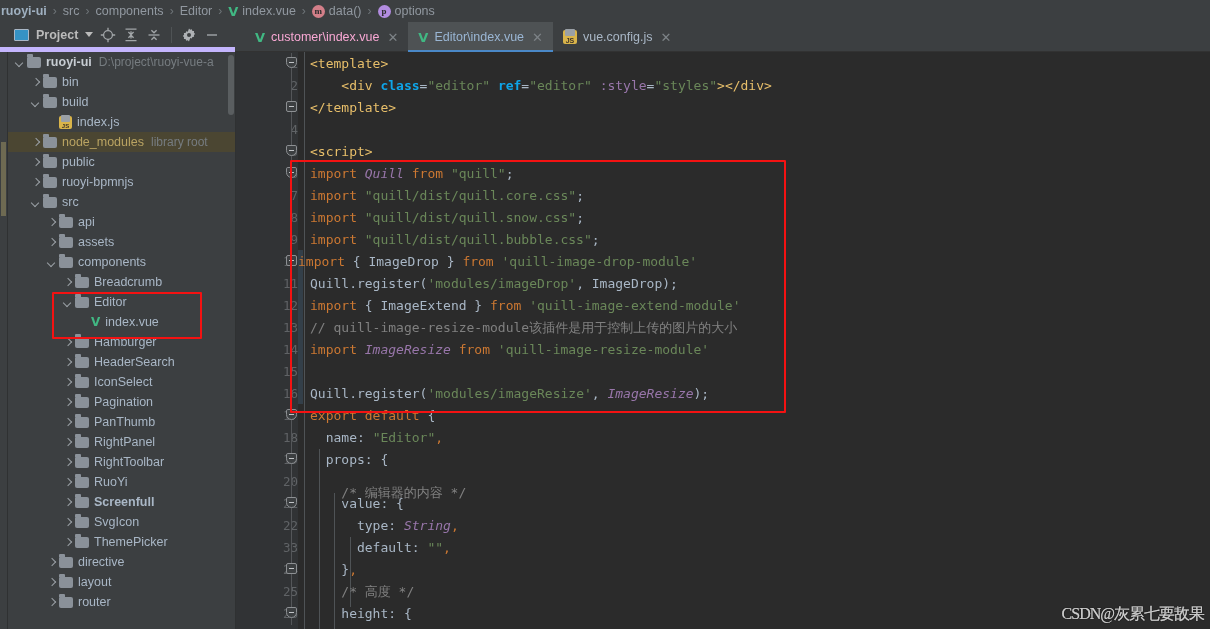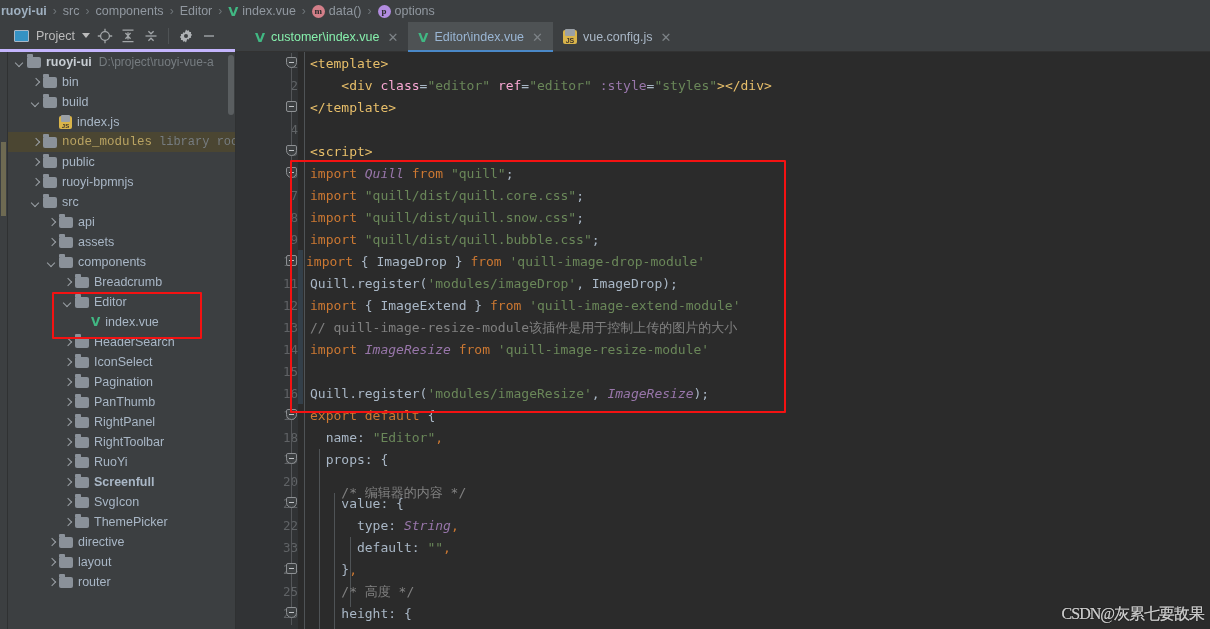--- a/index.html
+++ b/index.html
@@ -62,21 +62,22 @@
     width: 1210px; height: 30px;
     background: #3c3f41;
     display: flex; align-items: stretch;
   }
   .project-toolbar {
     width: 235px; height: 30px;
     display: flex; align-items: center;
     gap: 7px;
     padding-left: 14px;
     background: #3c3f41;
-    border-bottom: 3px solid #c4b5fd;
+    border-bottom: 5px solid #c4b5fd;
+    font-weight: bold;
   }
   .win-icon {
     width: 15px; height: 12px;
     border: 1.4px solid #a9b7c6;
     background: #3592c4;
     border-radius: 1px;
     flex: 0 0 auto;
   }
   .proj-label {
     color: #bbbbbb; font-size: 12.5px;
@@ -112,21 +113,21 @@
   }
   .tab.active {
     background: #4e5254;
     color: #9ab6d4;
   }
   .tab.active::after {
     content: "";
     position: absolute; left: 0; right: 0; bottom: 0;
     height: 2px; background: #4a88c7;
   }
-  .tab .lbl-green { color: #86efac; }
+  .tab .lbl-green { color: #f9a8d4; }
   .tab .lbl-blue  { color: #9ab6d4; }
   .tab .lbl-gray  { color: #a9b7c6; }
   .tab-close {
     color: #7d8387; font-size: 13px; line-height: 1;
     margin-left: 2px;
   }
   .js-badge {
     width: 14px; height: 14px; border-radius: 2px;
     background: #d9b44a;
     color: #3c3228; font-size: 7px; font-weight: bold;
@@ -163,21 +164,21 @@
     font-size: 12.5px;
   }
   .tree-row {
     position: relative;
     height: 20px;
     display: flex; align-items: center;
     white-space: nowrap;
     color: #a9b7c6;
     cursor: default;
   }
-  .tree-row.hl { background: #4b4632; font-family: Liberation Mono, monospace; }
+  .tree-row.hl { background: #4b4632; }
   .arrow {
     width: 11px; height: 11px; flex: 0 0 auto;
     margin-right: 2px;
     position: relative;
   }
   .arrow.right::before {
     content: "";
     position: absolute; left: 3px; top: 2px;
     width: 5px; height: 5px;
     border-right: 1.4px solid #9aa0a6;
@@ -305,21 +306,21 @@
 
   .code-line {
     position: absolute; left: 0;
     height: 22px; line-height: 22px;
     white-space: pre;
     font-family: "DejaVu Sans Mono", monospace;
     font-size: 13px;
     color: #a9b7c6;
   }
   .t-tag     { color: #e8bf6a; }
-  .t-attr    { color: #f9a8d4; }
+  .t-attr    { color: #0ea5e9; font-weight: bold; }
   .t-str     { color: #6a8759; }
   .t-kw      { color: #cc7832; }
   .t-cls     { color: #9876aa; font-style: italic; }
   .t-comment { color: #808080; }
   .t-ident   { color: #a9b7c6; }
   .t-punct   { color: #a9b7c6; }
   .t-dir     { color: #9876aa; }
 
   
   .red-box {
@@ -509,20 +510,25 @@
         <span class="tree-label ">Editor</span>
       </div>
       <div class="tree-row" style="padding-left: 70px;">
         <span class="arrow "></span>
         <span class="vue-ico">V</span>
         <span class="tree-label ">index.vue</span>
       </div>
       <div class="tree-row" style="padding-left: 54px;">
         <span class="arrow right"></span>
         <span class="folder-ico"></span>
+        <span class="tree-label ">Hamburger</span>
+      </div>
+      <div class="tree-row" style="padding-left: 54px;">
+        <span class="arrow right"></span>
+        <span class="folder-ico"></span>
         <span class="tree-label ">HeaderSearch</span>
       </div>
       <div class="tree-row" style="padding-left: 54px;">
         <span class="arrow right"></span>
         <span class="folder-ico"></span>
         <span class="tree-label ">IconSelect</span>
       </div>
       <div class="tree-row" style="padding-left: 54px;">
         <span class="arrow right"></span>
         <span class="folder-ico"></span>
@@ -707,21 +713,21 @@
       <div class="indent-guide" style="left:52px;top:485px;height:70px;"></div>
     <div class="code-line" style="top: 1px; left: 12px;"><span class="t-tag">&lt;template&gt;</span></div>
         <div class="code-line" style="top: 23px; left: 12px;"><span class="t-tag">    &lt;div </span><span class="t-attr">class</span><span class="t-punct">=</span><span class="t-str">"editor"</span><span class="t-punct"> </span><span class="t-attr">ref</span><span class="t-punct">=</span><span class="t-str">"editor"</span><span class="t-punct"> </span><span class="t-dir">:style</span><span class="t-punct">=</span><span class="t-str">"styles"</span><span class="t-tag">&gt;&lt;/div&gt;</span></div>
         <div class="code-line" style="top: 45px; left: 12px;"><span class="t-tag">&lt;/template&gt;</span></div>
         <div class="code-line" style="top: 67px; left: 12px;"></div>
         <div class="code-line" style="top: 89px; left: 12px;"><span class="t-tag">&lt;script&gt;</span></div>
         <div class="code-line" style="top: 111px; left: 12px;"><span class="t-kw">import </span><span class="t-cls">Quill</span><span class="t-punct"> </span><span class="t-kw">from</span><span class="t-punct"> </span><span class="t-str">"quill"</span><span class="t-punct">;</span></div>
         <div class="code-line" style="top: 133px; left: 12px;"><span class="t-kw">import </span><span class="t-str">"quill/dist/quill.core.css"</span><span class="t-punct">;</span></div>
         <div class="code-line" style="top: 155px; left: 12px;"><span class="t-kw">import </span><span class="t-str">"quill/dist/quill.snow.css"</span><span class="t-punct">;</span></div>
         <div class="code-line" style="top: 177px; left: 12px;"><span class="t-kw">import </span><span class="t-str">"quill/dist/quill.bubble.css"</span><span class="t-punct">;</span></div>
-        <div class="code-line" style="top: 199px; left: 8px;"><span class="t-kw">import </span><span class="t-ident">{ ImageDrop } </span><span class="t-kw">from</span><span class="t-punct"> </span><span class="t-str">'quill-image-drop-module'</span></div>
+        <div class="code-line" style="top: 199px; left: 0;"><span class="t-kw">import </span><span class="t-ident">{ ImageDrop } </span><span class="t-kw">from</span><span class="t-punct"> </span><span class="t-str">'quill-image-drop-module'</span></div>
         <div class="code-line" style="top: 221px; left: 12px;"><span class="t-ident">Quill</span><span class="t-punct">.</span><span class="t-ident">register</span><span class="t-punct">(</span><span class="t-str">'modules/imageDrop'</span><span class="t-ident">, ImageDrop);</span></div>
         <div class="code-line" style="top: 243px; left: 12px;"><span class="t-kw">import </span><span class="t-ident">{ ImageExtend } </span><span class="t-kw">from</span><span class="t-punct"> </span><span class="t-str">'quill-image-extend-module'</span></div>
         <div class="code-line" style="top: 265px; left: 12px;"><span class="t-comment">// quill-image-resize-module该插件是用于控制上传的图片的大小</span></div>
         <div class="code-line" style="top: 287px; left: 12px;"><span class="t-kw">import </span><span class="t-cls">ImageResize</span><span class="t-punct"> </span><span class="t-kw">from</span><span class="t-punct"> </span><span class="t-str">'quill-image-resize-module'</span></div>
         <div class="code-line" style="top: 331px; left: 12px;"><span class="t-ident">Quill</span><span class="t-punct">.</span><span class="t-ident">register</span><span class="t-punct">(</span><span class="t-str">'modules/imageResize'</span><span class="t-ident">, </span><span class="t-cls">ImageResize</span><span class="t-ident">);</span></div>
         <div class="code-line" style="top: 353px; left: 12px;"><span class="t-kw">export default</span><span class="t-punct"> {</span></div>
         <div class="code-line" style="top: 375px; left: 12px;"><span class="t-ident">  name</span><span class="t-punct">: </span><span class="t-str">"Editor"</span><span class="t-kw">,</span></div>
         <div class="code-line" style="top: 397px; left: 12px;"><span class="t-ident">  props</span><span class="t-punct">: {</span></div>
         <div class="code-line" style="top: 430px; left: 12px;"><span class="t-comment">    /* 编辑器的内容 */</span></div>
         <div class="code-line" style="top: 441px; left: 12px;"><span class="t-ident">    value</span><span class="t-punct">: {</span></div>

